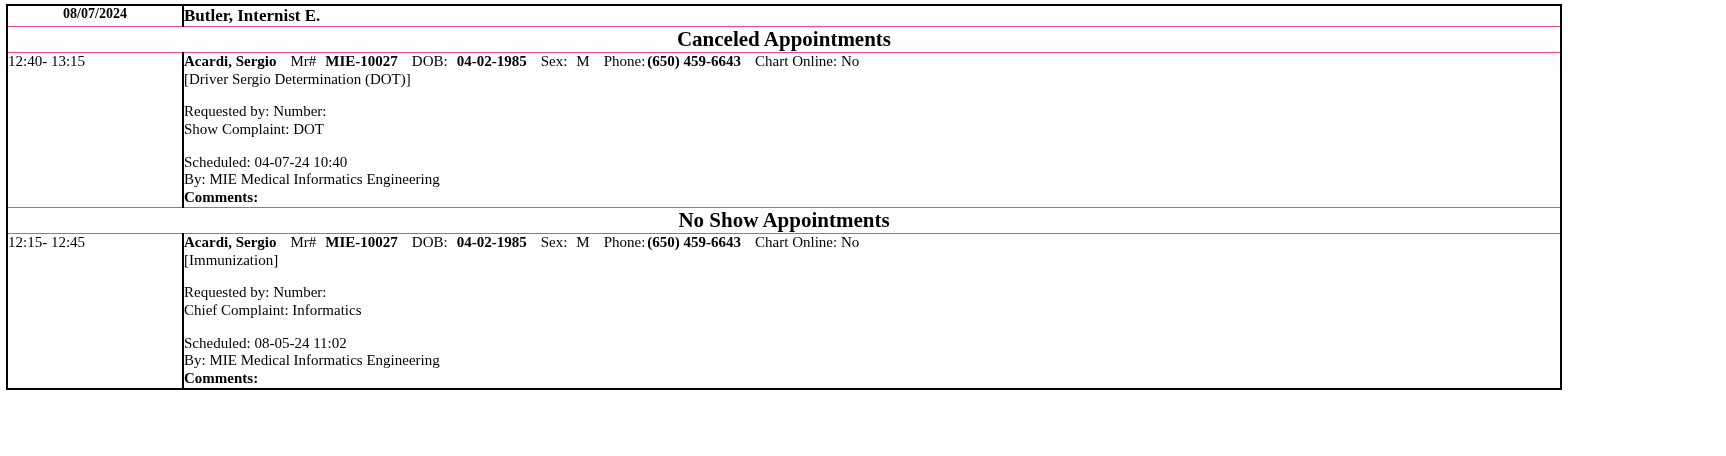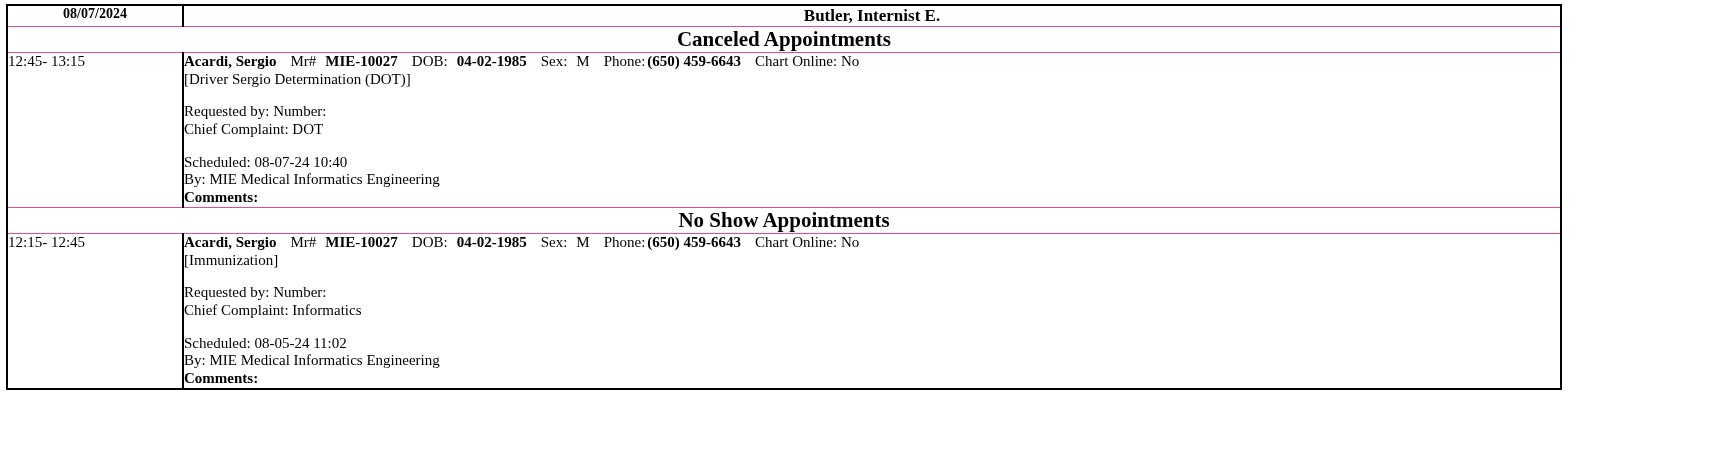--- a/index.html
+++ b/index.html
@@ -35,21 +35,20 @@
 
   
   .hdr-date {
     text-align: center;
     font-weight: bold;
     font-size: 14px;
     padding: 4px 0 5px 0;
     border-right: 2px solid #000 !important;
   }
   .hdr-provider {
-    text-align: center;
     font-weight: bold;
     font-size: 17px;
     padding: 3px 0 5px 0;
   }
   
   .section-banner {
     text-align: center;
     font-weight: bold;
     font-size: 21px;
     padding: 3px 0 5px 0;
@@ -87,31 +86,31 @@
     <tbody>
       <tr>
         <td class="hdr-date">08/07/2024</td>
         <td class="hdr-provider">Butler, Internist E.</td>
       </tr>
 
       <tr>
         <td class="section-banner" colspan="2">Canceled Appointments</td>
       </tr>
       <tr>
-        <td class="appt-time">12:45- 13:15</td>
+        <td class="appt-time">12:40- 13:15</td>
         <td class="appt-body">
           <div class="line name-line">
             <span class="b">Acardi, Sergio</span><span class="gap-sm"></span><span>Mr#</span><span class="gap-xs"></span><span class="b">MIE-10027</span><span class="gap-sm"></span><span>DOB:</span><span class="gap-xs"></span><span class="b">04-02-1985</span><span class="gap-sm"></span><span>Sex:</span><span class="gap-xs"></span><span>M</span><span class="gap-sm"></span><span>Phone:</span><span class="b">(650) 459-6643</span><span class="gap-sm"></span><span>Chart Online: No</span>
           </div>
           <div class="line">[Driver Sergio Determination (DOT)]</div>
           <div class="spacer"></div>
           <div class="line">Requested by:   Number:</div>
-          <div class="line">Chief Complaint: DOT</div>
+          <div class="line">Show Complaint: DOT</div>
           <div class="spacer"></div>
-          <div class="line">Scheduled: 08-07-24 10:40</div>
+          <div class="line">Scheduled: 04-07-24 10:40</div>
           <div class="line">By: MIE Medical Informatics Engineering</div>
           <div class="line b">Comments:</div>
         </td>
       </tr>
 
       <tr>
         <td class="section-banner" colspan="2">No Show Appointments</td>
       </tr>
       <tr>
         <td class="appt-time">12:15- 12:45</td>

